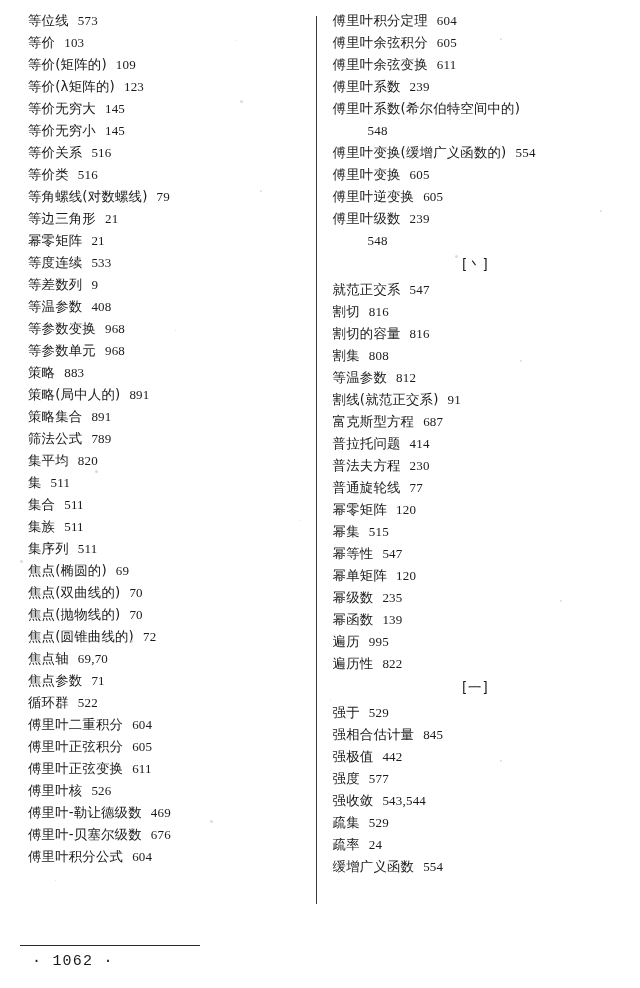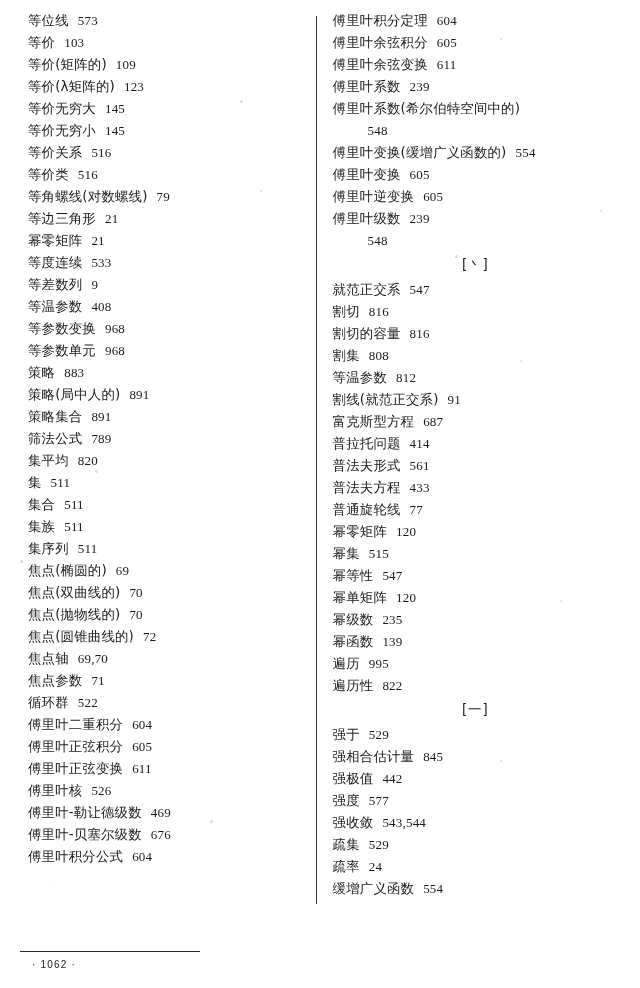--- a/index.html
+++ b/index.html
@@ -79,22 +79,22 @@
     bottom: 18px;
     width: 604px;
   }
   .footer-rule {
     border-top: 1px solid #2a2a2a;
     width: 180px;
     margin-left: 2px;
     margin-bottom: 7px;
   }
   .folio {
-    font-family: Liberation Sans, sans-serif;
-    font-size: 10px;
+    font-family: Liberation Mono, monospace;
+    font-size: 15px;
     letter-spacing: 1.2px;
     padding-left: 14px;
   }
   
   .speck {
     position: absolute;
     background: #bdbdbd;
     border-radius: 50%;
     pointer-events: none;
   }
@@ -164,22 +164,21 @@
         <div class="entry cont"><span class="pg">548</span></div>
         <div class="section-head">[丶]</div>
         <div class="entry"><span class="term">就范正交系</span><span class="pg">547</span></div>
         <div class="entry"><span class="term">割切</span><span class="pg">816</span></div>
         <div class="entry"><span class="term">割切的容量</span><span class="pg">816</span></div>
         <div class="entry"><span class="term">割集</span><span class="pg">808</span></div>
         <div class="entry"><span class="term">等温参数</span><span class="pg">812</span></div>
         <div class="entry"><span class="term">割线(就范正交系)</span><span class="pg">91</span></div>
         <div class="entry"><span class="term">富克斯型方程</span><span class="pg">687</span></div>
         <div class="entry"><span class="term">普拉托问题</span><span class="pg">414</span></div>
-        <div class="entry"><span class="term">普法夫形式</span><span class="pg">561</span></div>
-        <div class="entry"><span class="term">普法夫方程</span><span class="pg">433</span></div>
+        <div class="entry"><span class="term">普法夫方程</span><span class="pg">230</span></div>
         <div class="entry"><span class="term">普通旋轮线</span><span class="pg">77</span></div>
         <div class="entry"><span class="term">幂零矩阵</span><span class="pg">120</span></div>
         <div class="entry"><span class="term">幂集</span><span class="pg">515</span></div>
         <div class="entry"><span class="term">幂等性</span><span class="pg">547</span></div>
         <div class="entry"><span class="term">幂单矩阵</span><span class="pg">120</span></div>
         <div class="entry"><span class="term">幂级数</span><span class="pg">235</span></div>
         <div class="entry"><span class="term">幂函数</span><span class="pg">139</span></div>
         <div class="entry"><span class="term">遍历</span><span class="pg">995</span></div>
         <div class="entry"><span class="term">遍历性</span><span class="pg">822</span></div>
         <div class="section-head">[一]</div>

